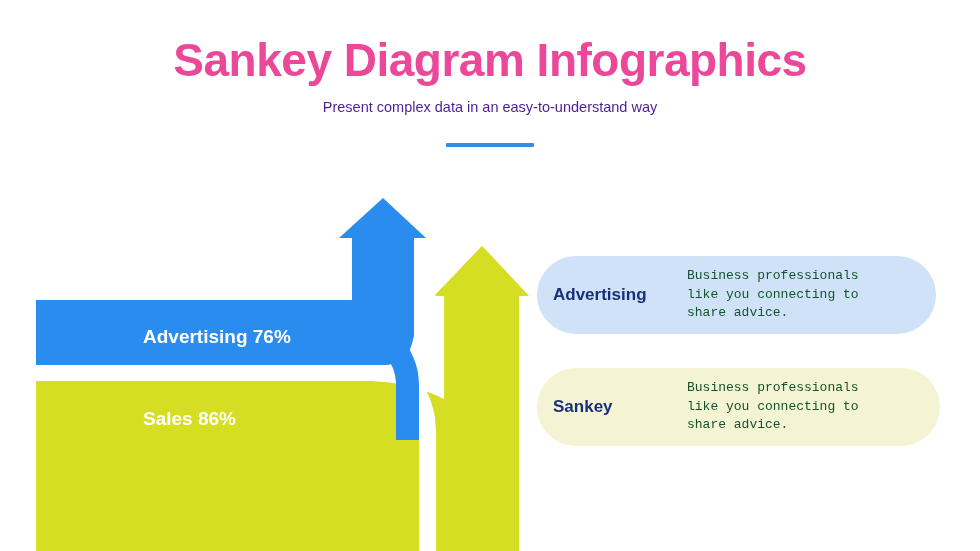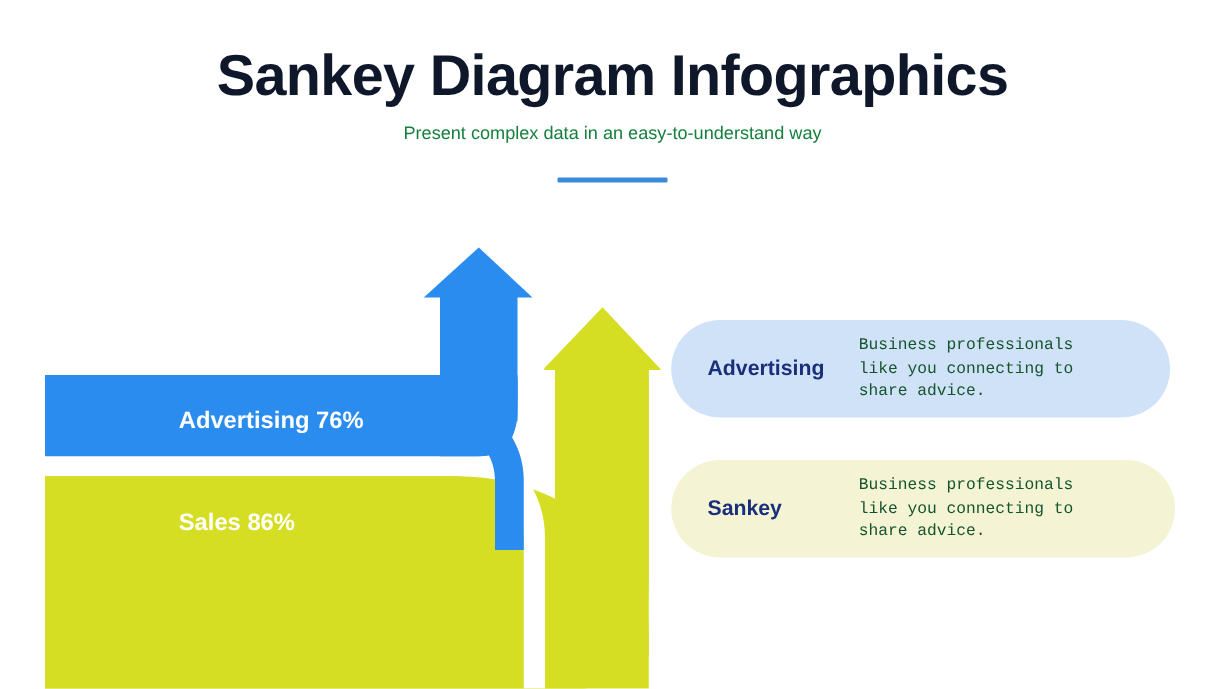--- a/index.html
+++ b/index.html
@@ -30,30 +30,30 @@
     left: 0;
     top: 34px;
     width: 980px;
     text-align: center;
   }
   .title {
     font-family: "Liberation Sans", sans-serif;
     font-size: 46px;
     font-weight: bold;
     letter-spacing: -0.5px;
-    color: #0f172a;
+    color: #ec4899;
     line-height: 1.15;
     margin: 0;
     white-space: nowrap;
   }
   .subtitle {
     font-family: "Liberation Sans", sans-serif;
     font-size: 14.5px;
     font-weight: normal;
-    color: #15803d;
+    color: #4c1d95;
     margin: 12px 0 0 0;
     line-height: 1.2;
   }
   .divider-wrap {
     position: absolute;
     left: 0;
     top: 133px;
     width: 980px;
     text-align: center;
   }
@@ -113,21 +113,21 @@
     width: 403px;
     height: 78px;
     background: #f4f4d4;
   }
   .card-title {
     font-family: "Liberation Sans", sans-serif;
     font-weight: bold;
     font-size: 17px;
     color: #1a2f7a;
     width: 150px;
-    padding-left: 29px;
+    padding-left: 16px;
     box-sizing: border-box;
     flex: 0 0 auto;
   }
   .card-body {
     font-family: Liberation Mono, monospace;
     font-size: 13px;
     color: #14532d;
     line-height: 1.45;
     width: 190px;
     flex: 0 0 auto;

